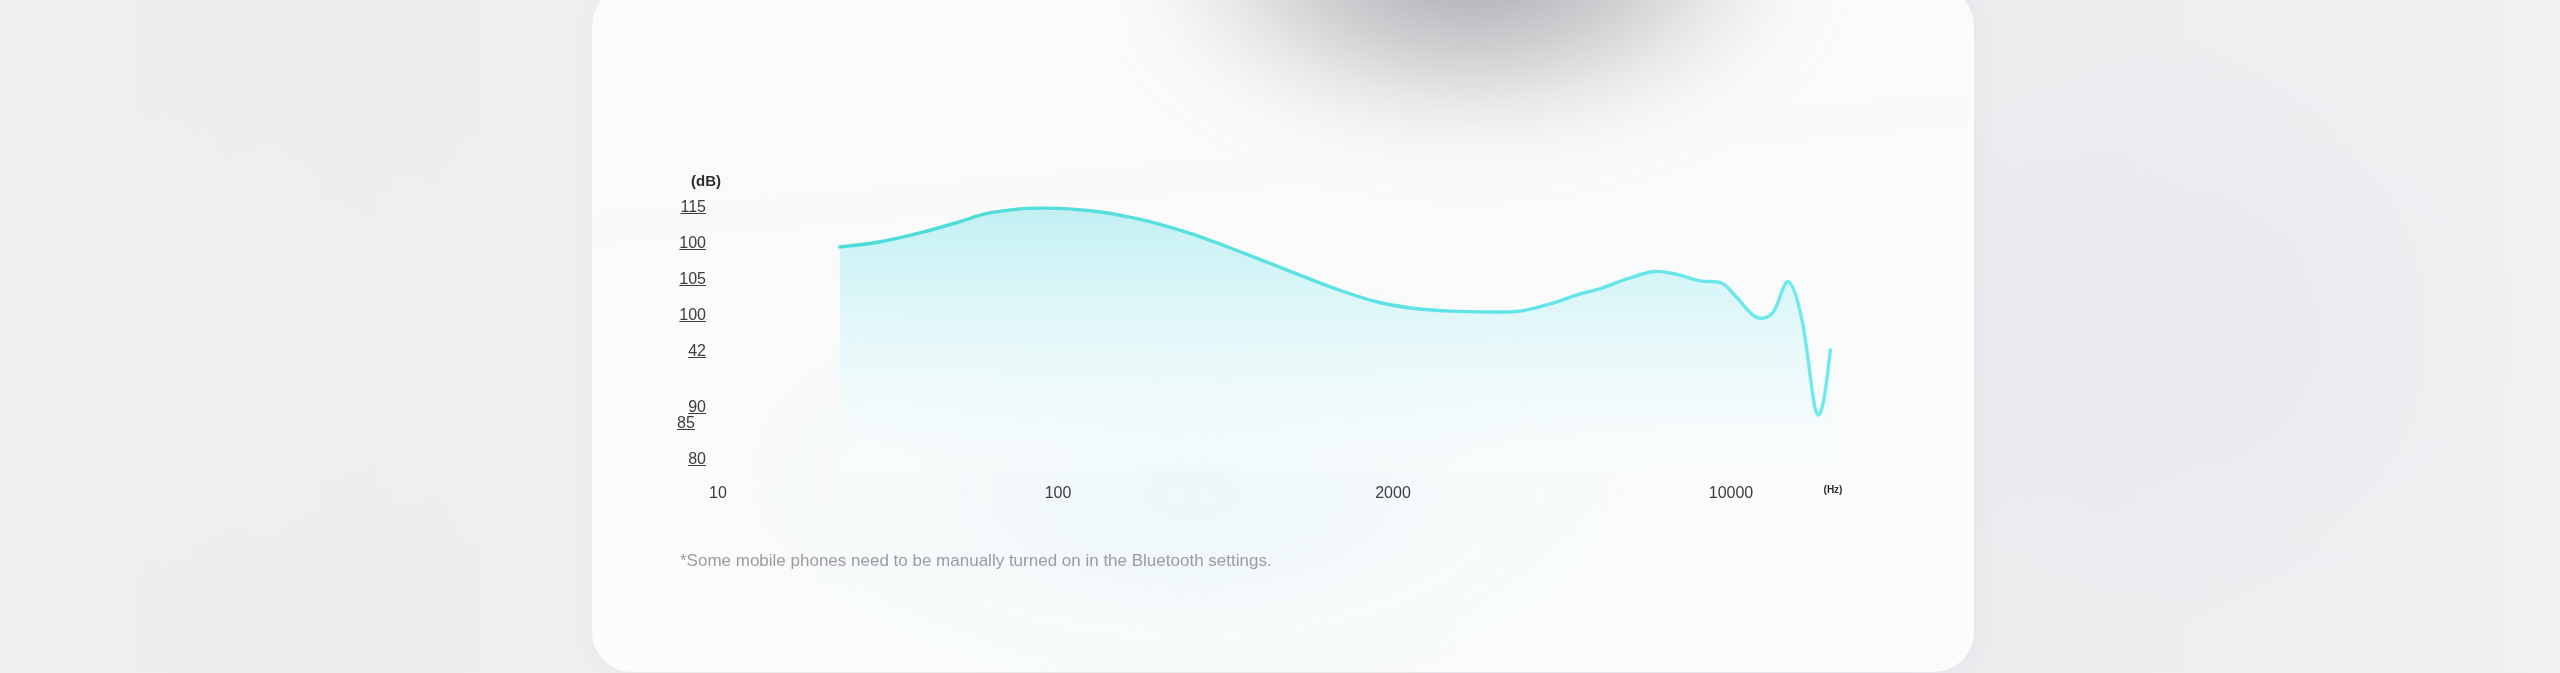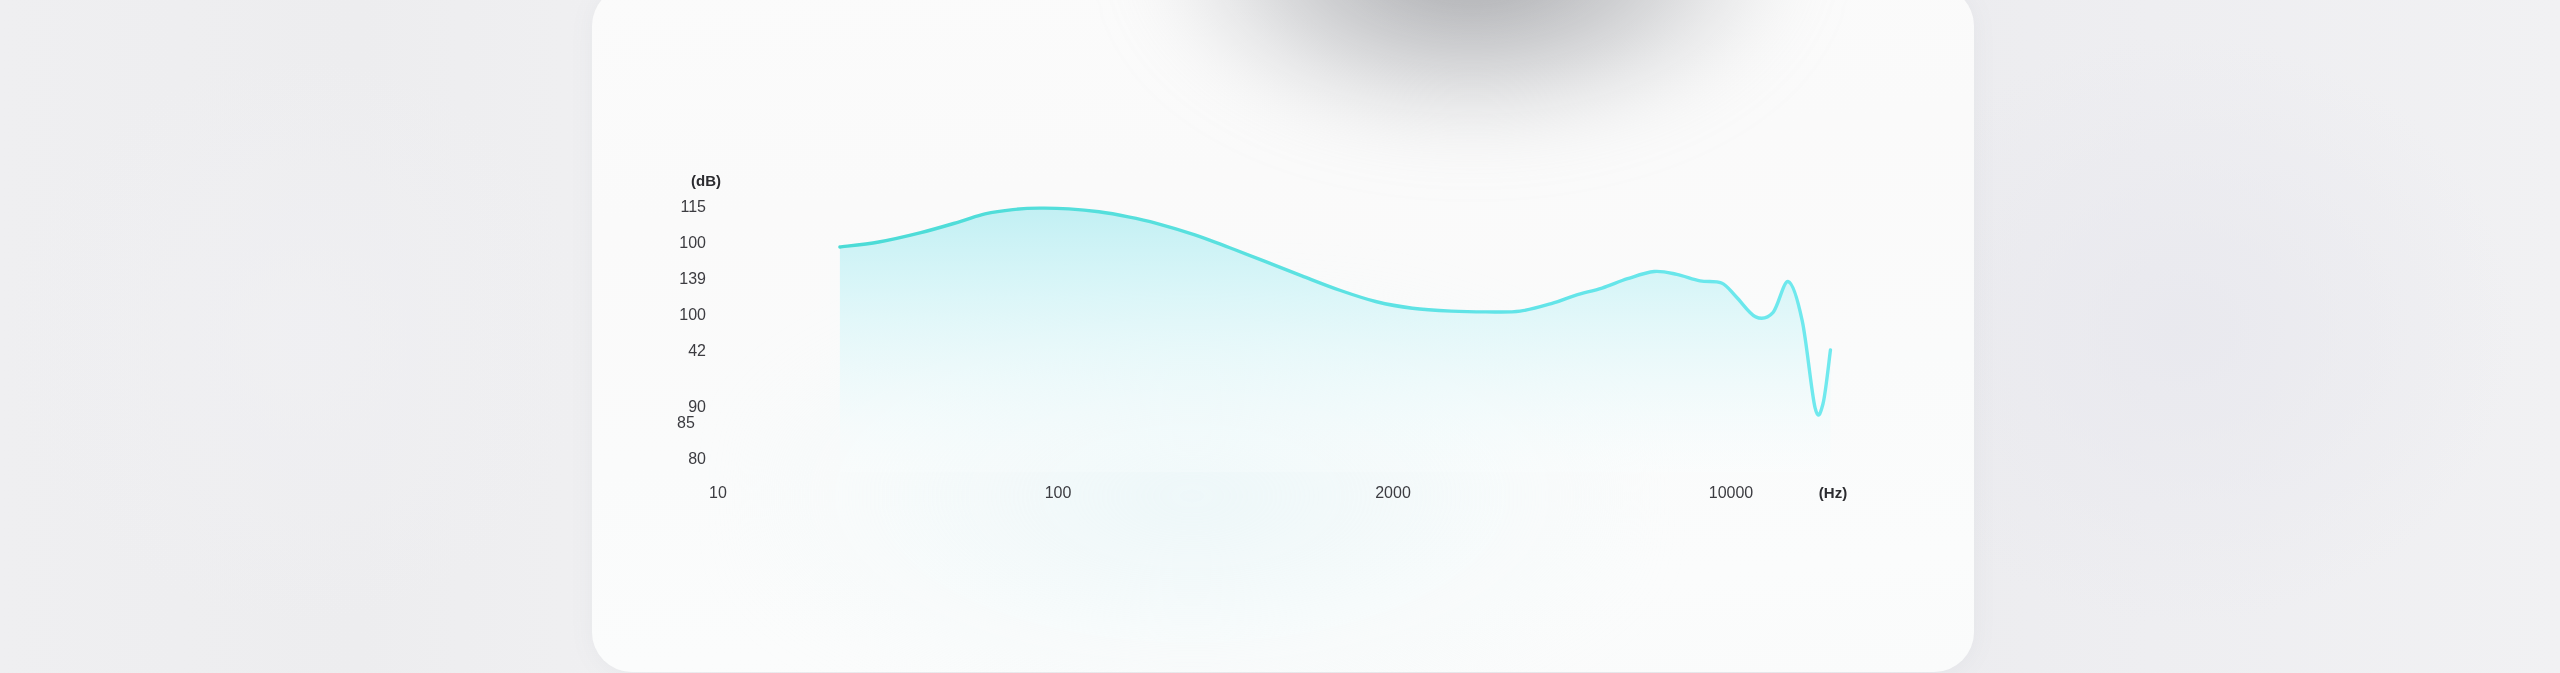--- a/index.html
+++ b/index.html
@@ -114,28 +114,29 @@
   }
   .y-unit {
     font-weight: bold;
     font-size: 15px;
     color: #2c2c30;
     margin-left: 13px;
   }
   .y-tick {
     text-align: right;
     width: 40px;
+    text-decoration: underline;
   }
   .x-tick {
     text-align: center;
     width: 80px;
   }
   .x-unit {
     font-weight: bold;
-    font-size: 15px;
+    font-size: 10px;
     color: #2c2c30;
   }
 
   
   #footnote {
     position: absolute;
     left: 88px;
     top: 565px;
     font-size: 17px;
     color: #9b9ba2;
@@ -152,21 +153,21 @@
   <div id="card-blur"></div>
   <div id="card-tint"></div>
 
 
   <div id="chart">
 
     <div class="axis-label y-unit" style="left:-2px; top:-12px;">(dB)</div>
 
     <div class="axis-label y-tick" style="left:-14px; top:14px;">115</div>
     <div class="axis-label y-tick" style="left:-14px; top:50px;">100</div>
-    <div class="axis-label y-tick" style="left:-14px; top:86px;">139</div>
+    <div class="axis-label y-tick" style="left:-14px; top:86px;">105</div>
     <div class="axis-label y-tick" style="left:-14px; top:122px;">100</div>
     <div class="axis-label y-tick" style="left:-14px; top:158px;">42</div>
     <div class="axis-label y-tick" style="left:-14px; top:194px;margin-top:20px;">90</div>
     <div class="axis-label y-tick" style="left:-14px; top:230px;text-align:center;">85</div>
     <div class="axis-label y-tick" style="left:-14px; top:266px;">80</div>
 
     <div class="axis-label x-tick" style="left:-2px; top:300px;">10</div>
     <div class="axis-label x-tick" style="left:338px; top:300px;">100</div>
     <div class="axis-label x-tick" style="left:673px; top:300px;">2000</div>
     <div class="axis-label x-tick" style="left:1011px; top:300px;">10000</div>
@@ -189,14 +190,15 @@
         </linearGradient>
       </defs>
       <g id="curve-group">
           <path d="M 159.90 63.04 C 166.38 62.20, 185.29 60.40, 198.79 58.00 C 212.29 55.60, 227.48 52.00, 240.89 48.64 C 254.31 45.28, 268.60 40.96, 279.29 37.84 C 289.98 34.72, 296.10 31.96, 305.04 29.92 C 313.97 27.88, 323.81 26.56, 332.90 25.60 C 341.99 24.64, 350.24 24.28, 359.58 24.16 C 368.92 24.04, 379.06 24.28, 388.95 24.88 C 398.84 25.48, 409.03 26.44, 418.92 27.76 C 428.81 29.08, 438.70 30.88, 448.29 32.80 C 457.88 34.72, 465.35 36.28, 476.45 39.28 C 487.54 42.28, 502.63 46.72, 514.85 50.80 C 527.06 54.88, 538.04 59.32, 549.74 63.76 C 561.44 68.20, 573.02 72.76, 585.04 77.44 C 597.05 82.12, 609.36 87.04, 621.82 91.84 C 634.28 96.64, 647.34 101.92, 659.80 106.24 C 672.26 110.56, 684.47 114.76, 696.58 117.76 C 708.69 120.76, 719.99 122.68, 732.46 124.24 C 744.92 125.80, 759.10 126.52, 771.34 127.12 C 783.59 127.72, 794.48 127.84, 805.94 127.84 C 817.40 127.84, 828.99 128.56, 840.13 127.12 C 851.27 125.68, 863.59 121.84, 872.79 119.20 C 881.99 116.56, 887.14 113.80, 895.35 111.28 C 903.56 108.76, 913.33 106.84, 922.04 104.08 C 930.74 101.32, 938.85 97.48, 947.55 94.72 C 956.25 91.96, 966.03 88.24, 974.24 87.52 C 982.44 86.80, 989.18 88.84, 996.80 90.40 C 1004.42 91.96, 1012.51 95.44, 1019.96 96.88 C 1027.40 98.32, 1035.46 96.40, 1041.49 99.04 C 1047.52 101.68, 1050.44 107.08, 1056.14 112.72 C 1061.84 118.36, 1069.55 130.24, 1075.68 132.88 C 1081.81 135.52, 1087.48 134.44, 1092.92 128.56 C 1098.37 122.68, 1103.45 96.16, 1108.34 97.60 C 1113.24 99.04, 1117.84 116.20, 1122.29 137.20 C 1126.74 158.20, 1131.59 209.80, 1135.03 223.60 C 1138.47 237.40, 1140.37 229.60, 1142.94 220.00 C 1145.51 210.40, 1149.20 175.00, 1150.45 166.00 L 1150.45 288 L 159.90 288 Z" fill="url(#areaGrad)" stroke="none"></path>
           <path d="M 159.90 63.04 C 166.38 62.20, 185.29 60.40, 198.79 58.00 C 212.29 55.60, 227.48 52.00, 240.89 48.64 C 254.31 45.28, 268.60 40.96, 279.29 37.84 C 289.98 34.72, 296.10 31.96, 305.04 29.92 C 313.97 27.88, 323.81 26.56, 332.90 25.60 C 341.99 24.64, 350.24 24.28, 359.58 24.16 C 368.92 24.04, 379.06 24.28, 388.95 24.88 C 398.84 25.48, 409.03 26.44, 418.92 27.76 C 428.81 29.08, 438.70 30.88, 448.29 32.80 C 457.88 34.72, 465.35 36.28, 476.45 39.28 C 487.54 42.28, 502.63 46.72, 514.85 50.80 C 527.06 54.88, 538.04 59.32, 549.74 63.76 C 561.44 68.20, 573.02 72.76, 585.04 77.44 C 597.05 82.12, 609.36 87.04, 621.82 91.84 C 634.28 96.64, 647.34 101.92, 659.80 106.24 C 672.26 110.56, 684.47 114.76, 696.58 117.76 C 708.69 120.76, 719.99 122.68, 732.46 124.24 C 744.92 125.80, 759.10 126.52, 771.34 127.12 C 783.59 127.72, 794.48 127.84, 805.94 127.84 C 817.40 127.84, 828.99 128.56, 840.13 127.12 C 851.27 125.68, 863.59 121.84, 872.79 119.20 C 881.99 116.56, 887.14 113.80, 895.35 111.28 C 903.56 108.76, 913.33 106.84, 922.04 104.08 C 930.74 101.32, 938.85 97.48, 947.55 94.72 C 956.25 91.96, 966.03 88.24, 974.24 87.52 C 982.44 86.80, 989.18 88.84, 996.80 90.40 C 1004.42 91.96, 1012.51 95.44, 1019.96 96.88 C 1027.40 98.32, 1035.46 96.40, 1041.49 99.04 C 1047.52 101.68, 1050.44 107.08, 1056.14 112.72 C 1061.84 118.36, 1069.55 130.24, 1075.68 132.88 C 1081.81 135.52, 1087.48 134.44, 1092.92 128.56 C 1098.37 122.68, 1103.45 96.16, 1108.34 97.60 C 1113.24 99.04, 1117.84 116.20, 1122.29 137.20 C 1126.74 158.20, 1131.59 209.80, 1135.03 223.60 C 1138.47 237.40, 1140.37 229.60, 1142.94 220.00 C 1145.51 210.40, 1149.20 175.00, 1150.45 166.00" fill="none" stroke="url(#strokeGrad)" stroke-width="3.4" stroke-linecap="round" stroke-linejoin="round"></path>
         </g>
     </svg>
 
   </div>
 
+  <div id="footnote">*Some mobile phones need to be manually turned on in the Bluetooth settings.</div>
 
 </div>
 
 </body></html>

